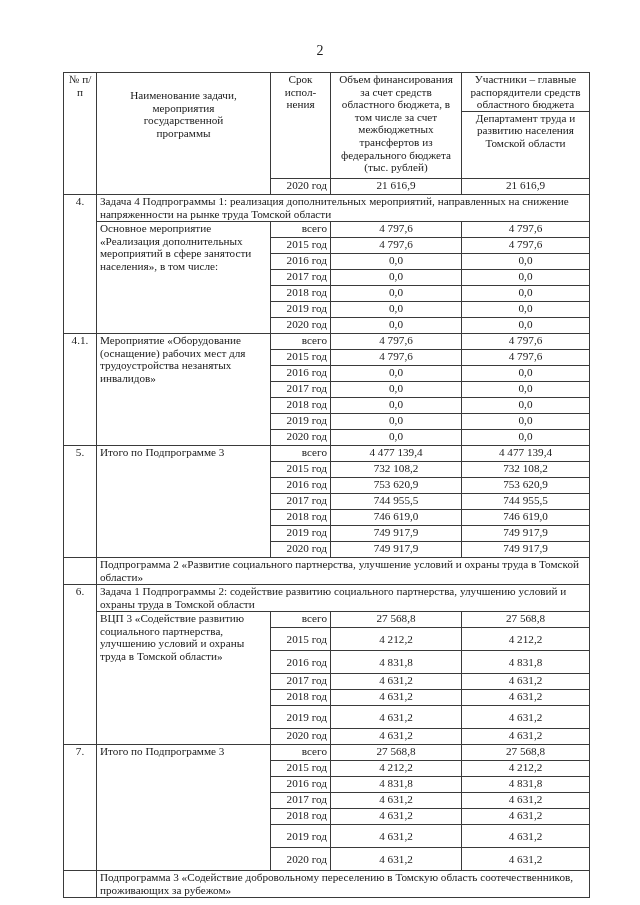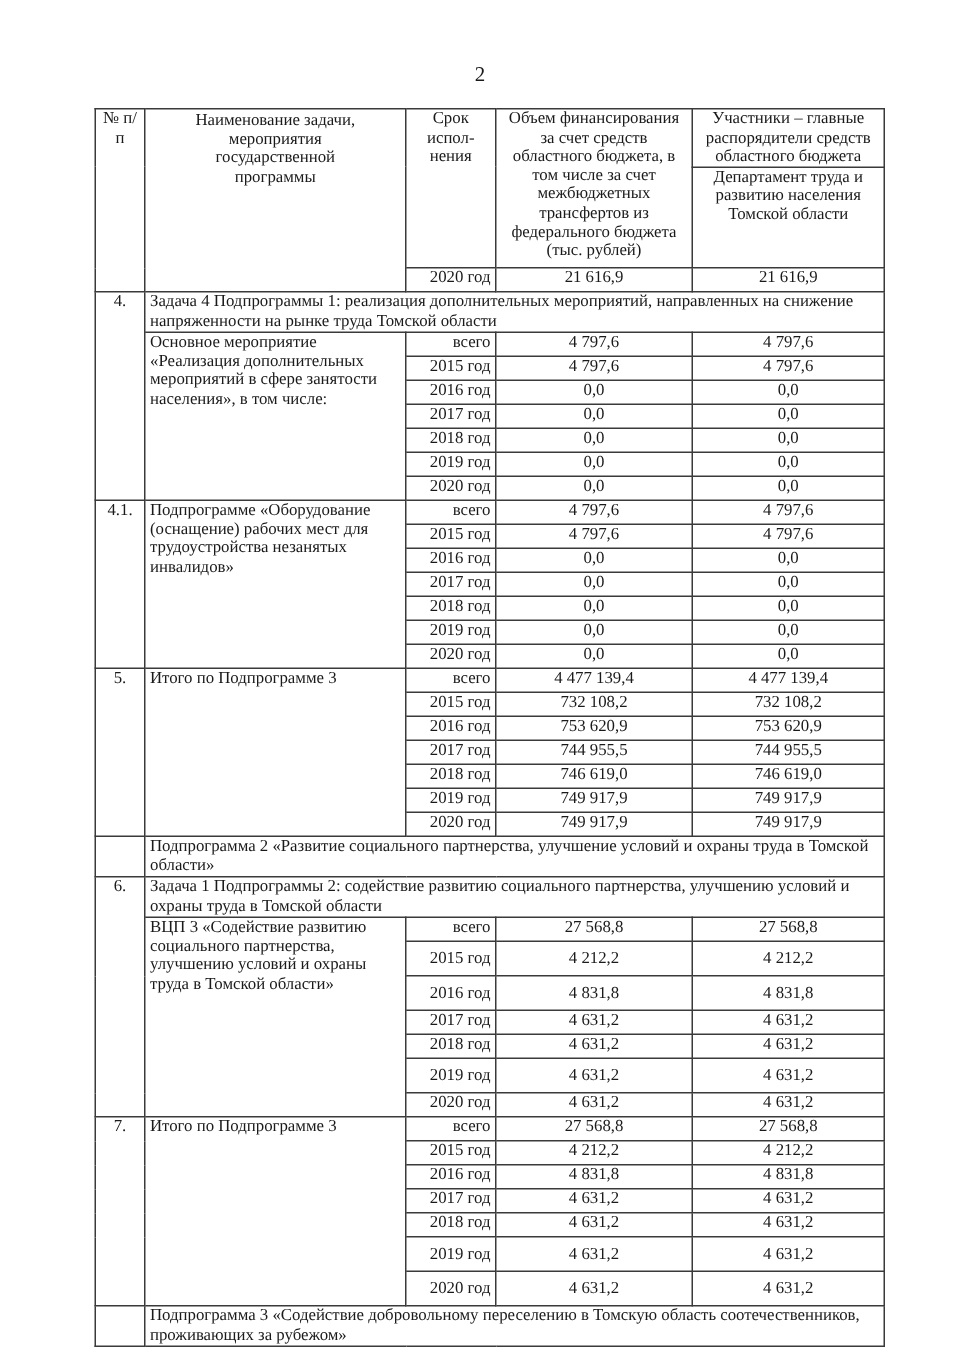--- a/index.html
+++ b/index.html
@@ -30,21 +30,21 @@
       <col class="c0">
       <col class="c1">
       <col class="c2">
       <col class="c3">
       <col class="c4">
     </colgroup>
 
   <tbody>
       <tr class="hdr">
     <td rowspan="3" style="height:auto">№ п/п</td>
-    <td rowspan="3" style="padding:1px 24px">Наименование задачи, мероприятия государственной программы</td>
+    <td rowspan="3" style="padding:16px 24px">Наименование задачи, мероприятия государственной программы</td>
     <td rowspan="2">Срок испол-нения</td>
     <td rowspan="2" style="height:105px">Объем финансирования за счет средств областного бюджета, в том числе за счет межбюджетных трансфертов из федерального бюджета (тыс. рублей)</td>
     <td style="height:36px">Участники – главные распорядители средств областного бюджета</td>
   </tr>
   <tr class="hdr">
     <td>Департамент труда и развитию населения Томской области</td>
   </tr>
   <tr class="r16">
     <td class="yr">2020 год</td>
     <td class="num">21 616,9</td>
@@ -87,21 +87,21 @@
         <td class="num">0,0</td>
       </tr>
   <tr class="r16">
         <td class="yr">2020 год</td>
         <td class="num">0,0</td>
         <td class="num">0,0</td>
       </tr>
 
   <tr class="r16">
     <td rowspan="7" class="idx">4.1.</td>
-    <td rowspan="7" class="lbl">Подпрограмме «Оборудование (оснащение) рабочих мест для трудоустройства незанятых инвалидов»</td>
+    <td rowspan="7" class="lbl">Мероприятие «Оборудование (оснащение) рабочих мест для трудоустройства незанятых инвалидов»</td>
     <td class="yr">всего</td>
     <td class="num">4 797,6</td>
     <td class="num">4 797,6</td>
   </tr>
   <tr class="r16">
         <td class="yr">2015 год</td>
         <td class="num">4 797,6</td>
         <td class="num">4 797,6</td>
       </tr>
   <tr class="r16">

